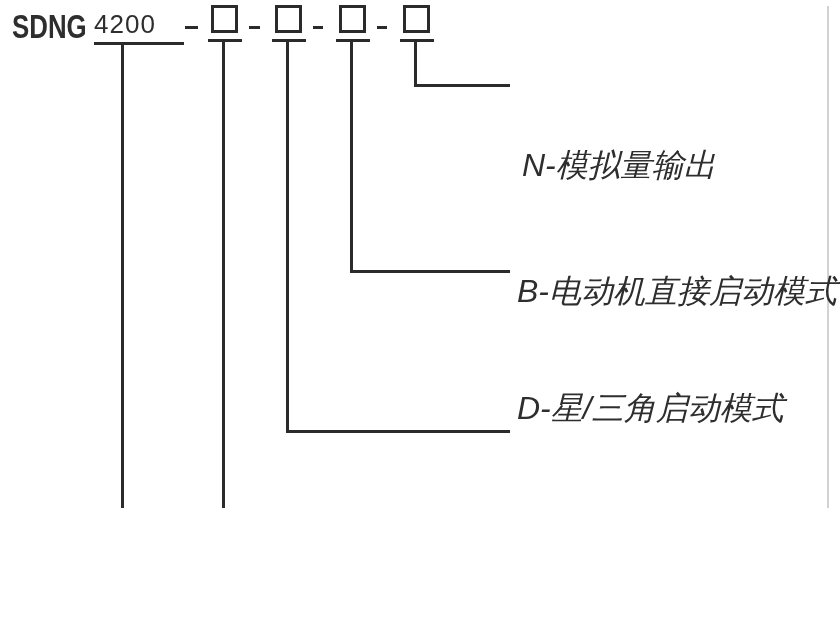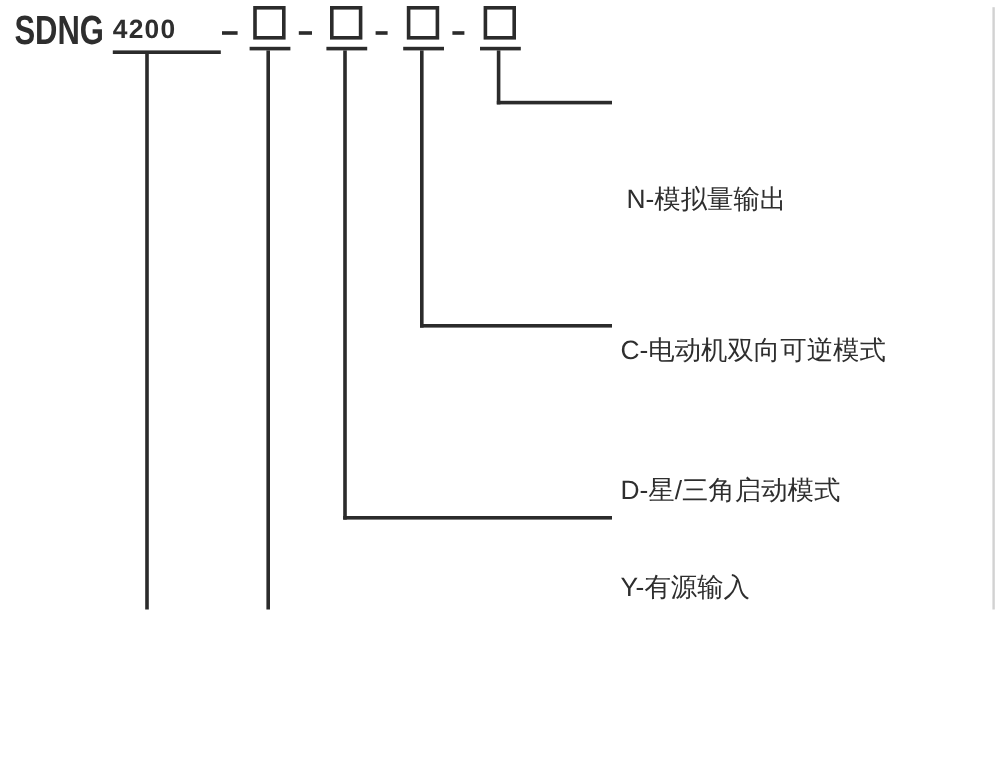--- a/index.html
+++ b/index.html
@@ -20,22 +20,22 @@
   
   .prefix{
     left:12px;top:9px;
     font-size:34px;line-height:34px;
     font-weight:bold;color:var(--text);
     transform:scaleX(0.76);transform-origin:left top;
     letter-spacing:0px;white-space:pre;
   }
   .modelnum{
     left:94px;top:7px;
-    font-size:22px;line-height:35px;
-    color:var(--text);letter-spacing:1px;white-space:pre;font-weight:bold;
+    font-size:26px;line-height:35px;
+    color:var(--text);letter-spacing:1px;white-space:pre;
   }
   .num-underline{
     left:94px;top:42px;width:90px;height:3px;
     background:var(--line);
   }
   .dash{height:3px;top:26px;background:var(--line);}
   .pbox{
     top:5px;width:27px;height:28px;
     border:3px solid var(--line);
     box-sizing:border-box;background:var(--bg);
@@ -43,22 +43,23 @@
   .boxline{top:39px;width:34px;height:3px;background:var(--line);}
   
   .conn{
     border-left:3px solid var(--line);
     border-bottom:3px solid var(--line);
     box-sizing:border-box;
   }
   
   .label{
     color:var(--text);
-    font-size:22px;line-height:39px;
+    font-size:32px;line-height:39px;
     white-space:pre;
+    font-style:italic;
   }
   .label .line{white-space:pre;}
   .lh41 .line{line-height:41px;}
   .cell-border{
     width:2px;background:var(--cell-border);
   }
 </style>
 </head>
 <body>
 
@@ -88,26 +89,25 @@
   <div class="abs conn" style="left:222px;top:42px;width:286px;height:491px;"></div>
   <div class="abs conn" style="left:286px;top:42px;width:224px;height:391px;"></div>
   <div class="abs conn" style="left:350px;top:42px;width:160px;height:231px;"></div>
   <div class="abs conn" style="left:414px;top:42px;width:96px;height:45px;"></div>
 
   <div class="abs label" style="left:522px;top:68px;">
     <div class="line">N-模拟量输出</div>
   </div>
 
   <div class="abs label" style="left:517px;top:194px;">
-    <div class="line">C-电动机双向可逆模式</div>
+    <div class="line">B-电动机直接启动模式</div>
     <div class="line">D-星/三角启动模式</div>
   </div>
 
   <div class="abs label" style="left:517px;top:392px;">
-    <div class="line">Y-有源输入</div>
   </div>
 
   <div class="abs label lh41" style="left:512px;top:491px;">
     <div class="line">5A/25A/100A/200A</div>
     
   </div>
 
   <div class="abs label" style="left:515px;top:586px;">
     
   </div>

